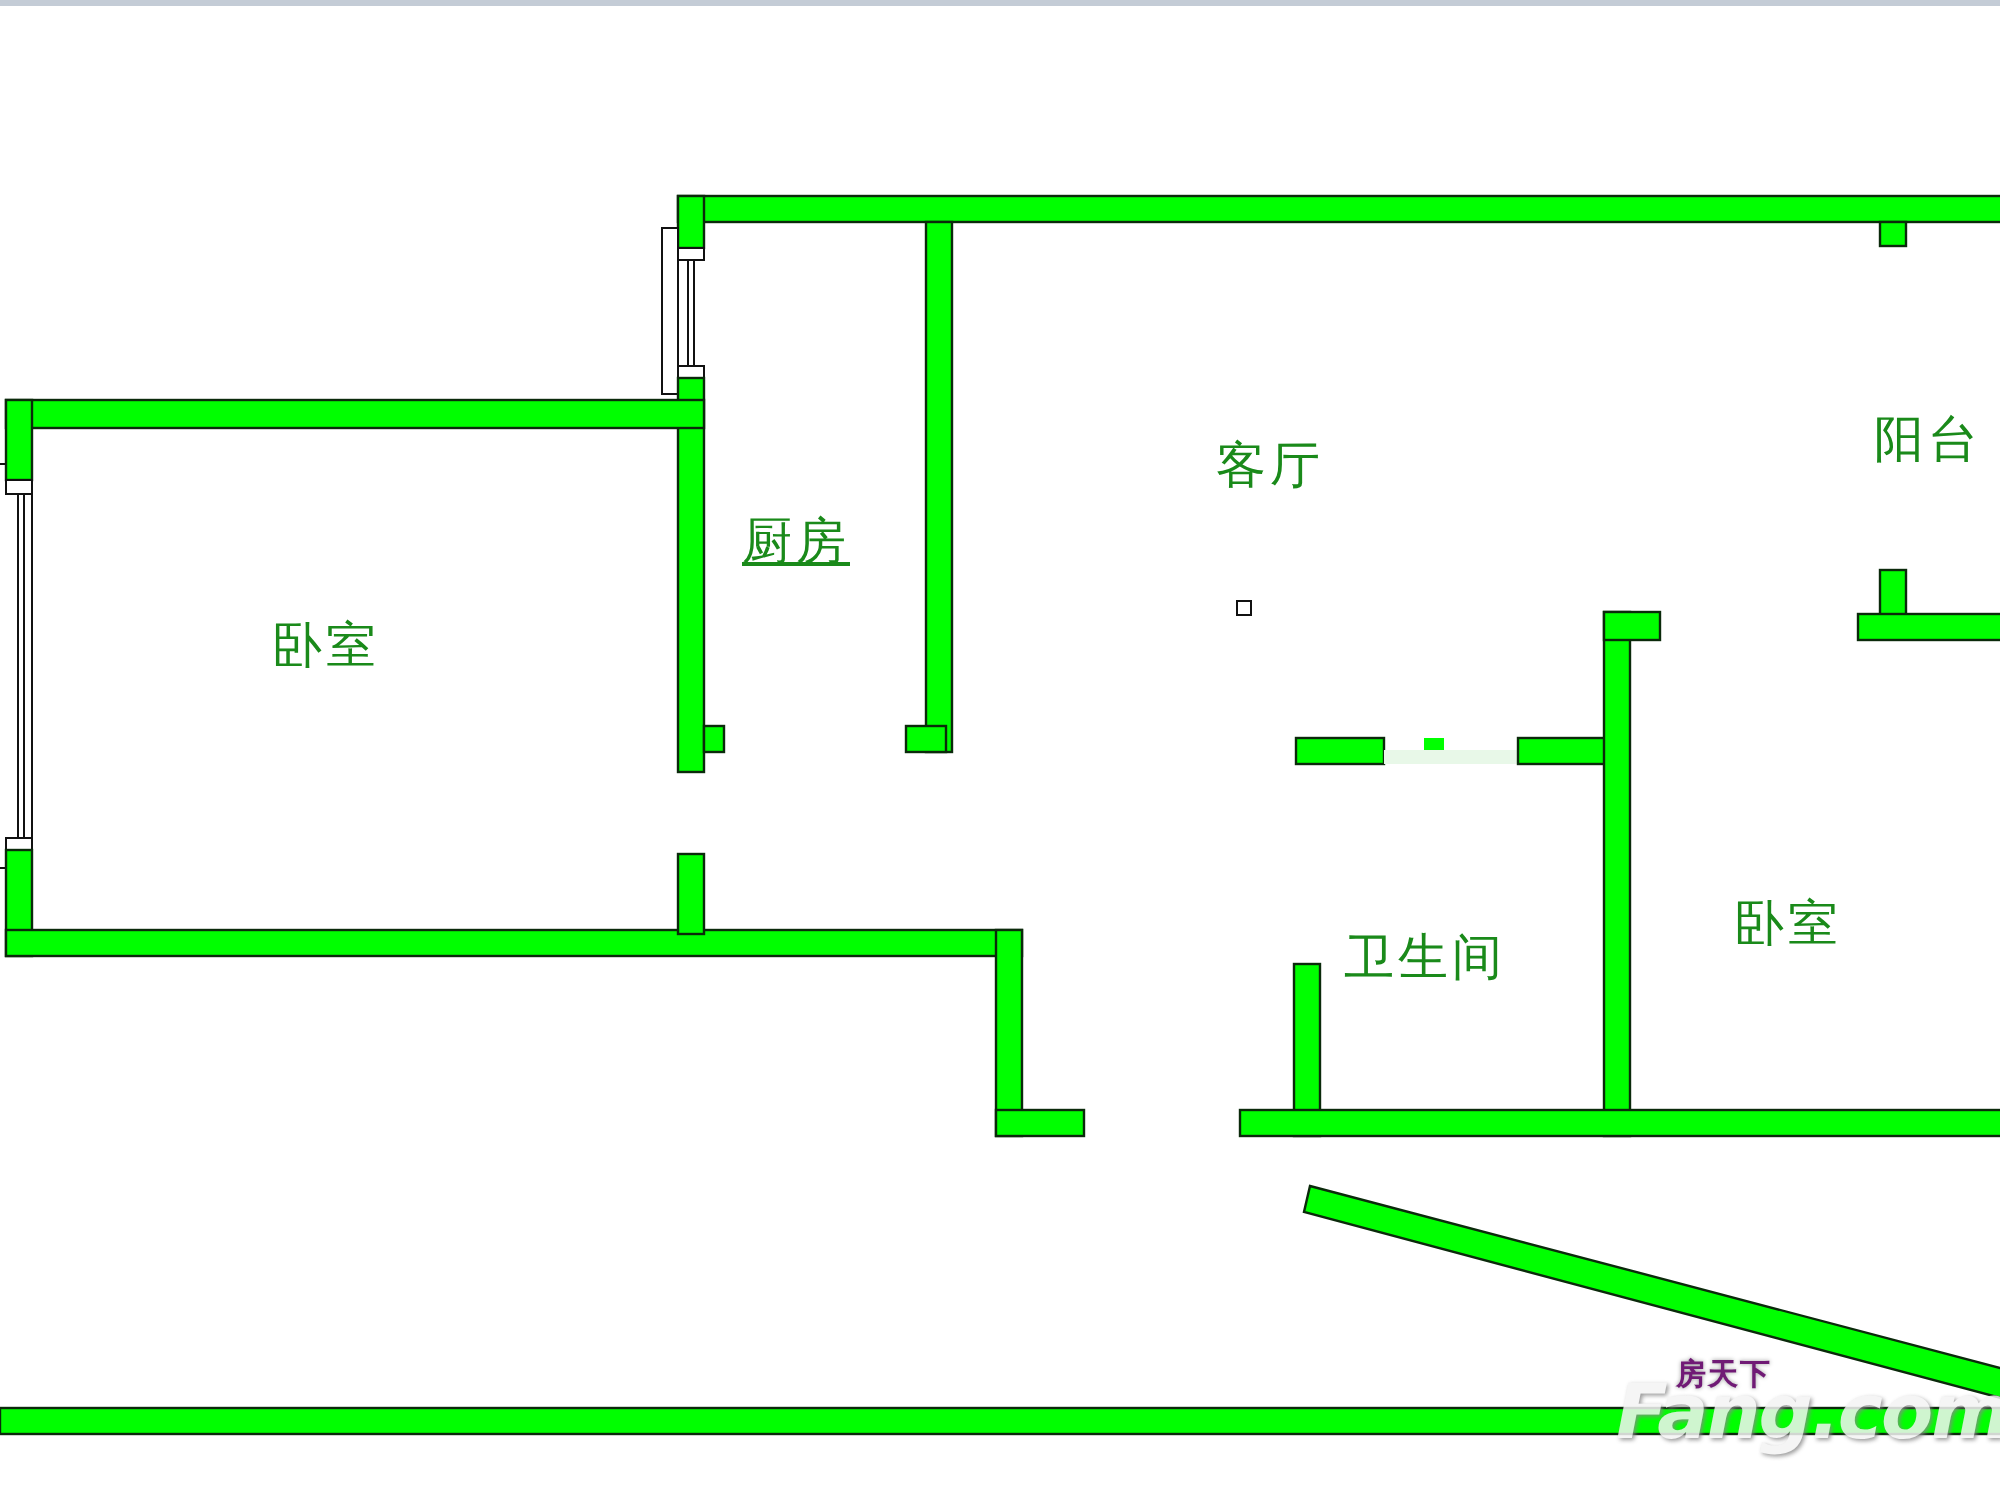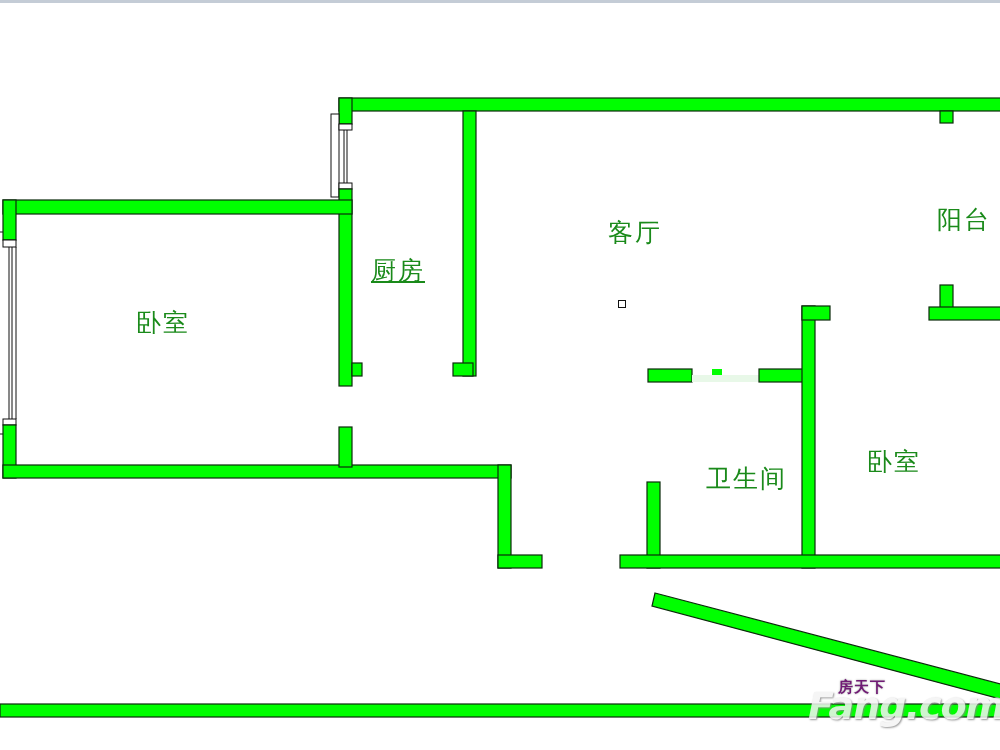--- a/index.html
+++ b/index.html
@@ -80,19 +80,19 @@
 
   <rect class="wall" x="0" y="704" width="1004" height="13"></rect>
 </svg>
 
 <div class="marker"></div>
 
 <div class="label" style="left:136px;top:306px;">卧室</div>
 <div class="label" style="left:371px;top:254px;text-decoration:underline;">厨房</div>
 <div class="label" style="left:608px;top:216px;">客厅</div>
 <div class="label" style="left:937px;top:203px;font-family:Liberation Serif, serif;">阳台</div>
-<div class="label" style="left:706px;top:462px;">卫生间</div>
+<div class="label" style="left:672px;top:462px;">卫生间</div>
 <div class="label" style="left:867px;top:445px;">卧室</div>
 
 <div class="watermark">
   <div class="wm-en">Fang.com</div>
   <div class="wm-cn">房天下</div>
 </div>
 
 </body></html>

